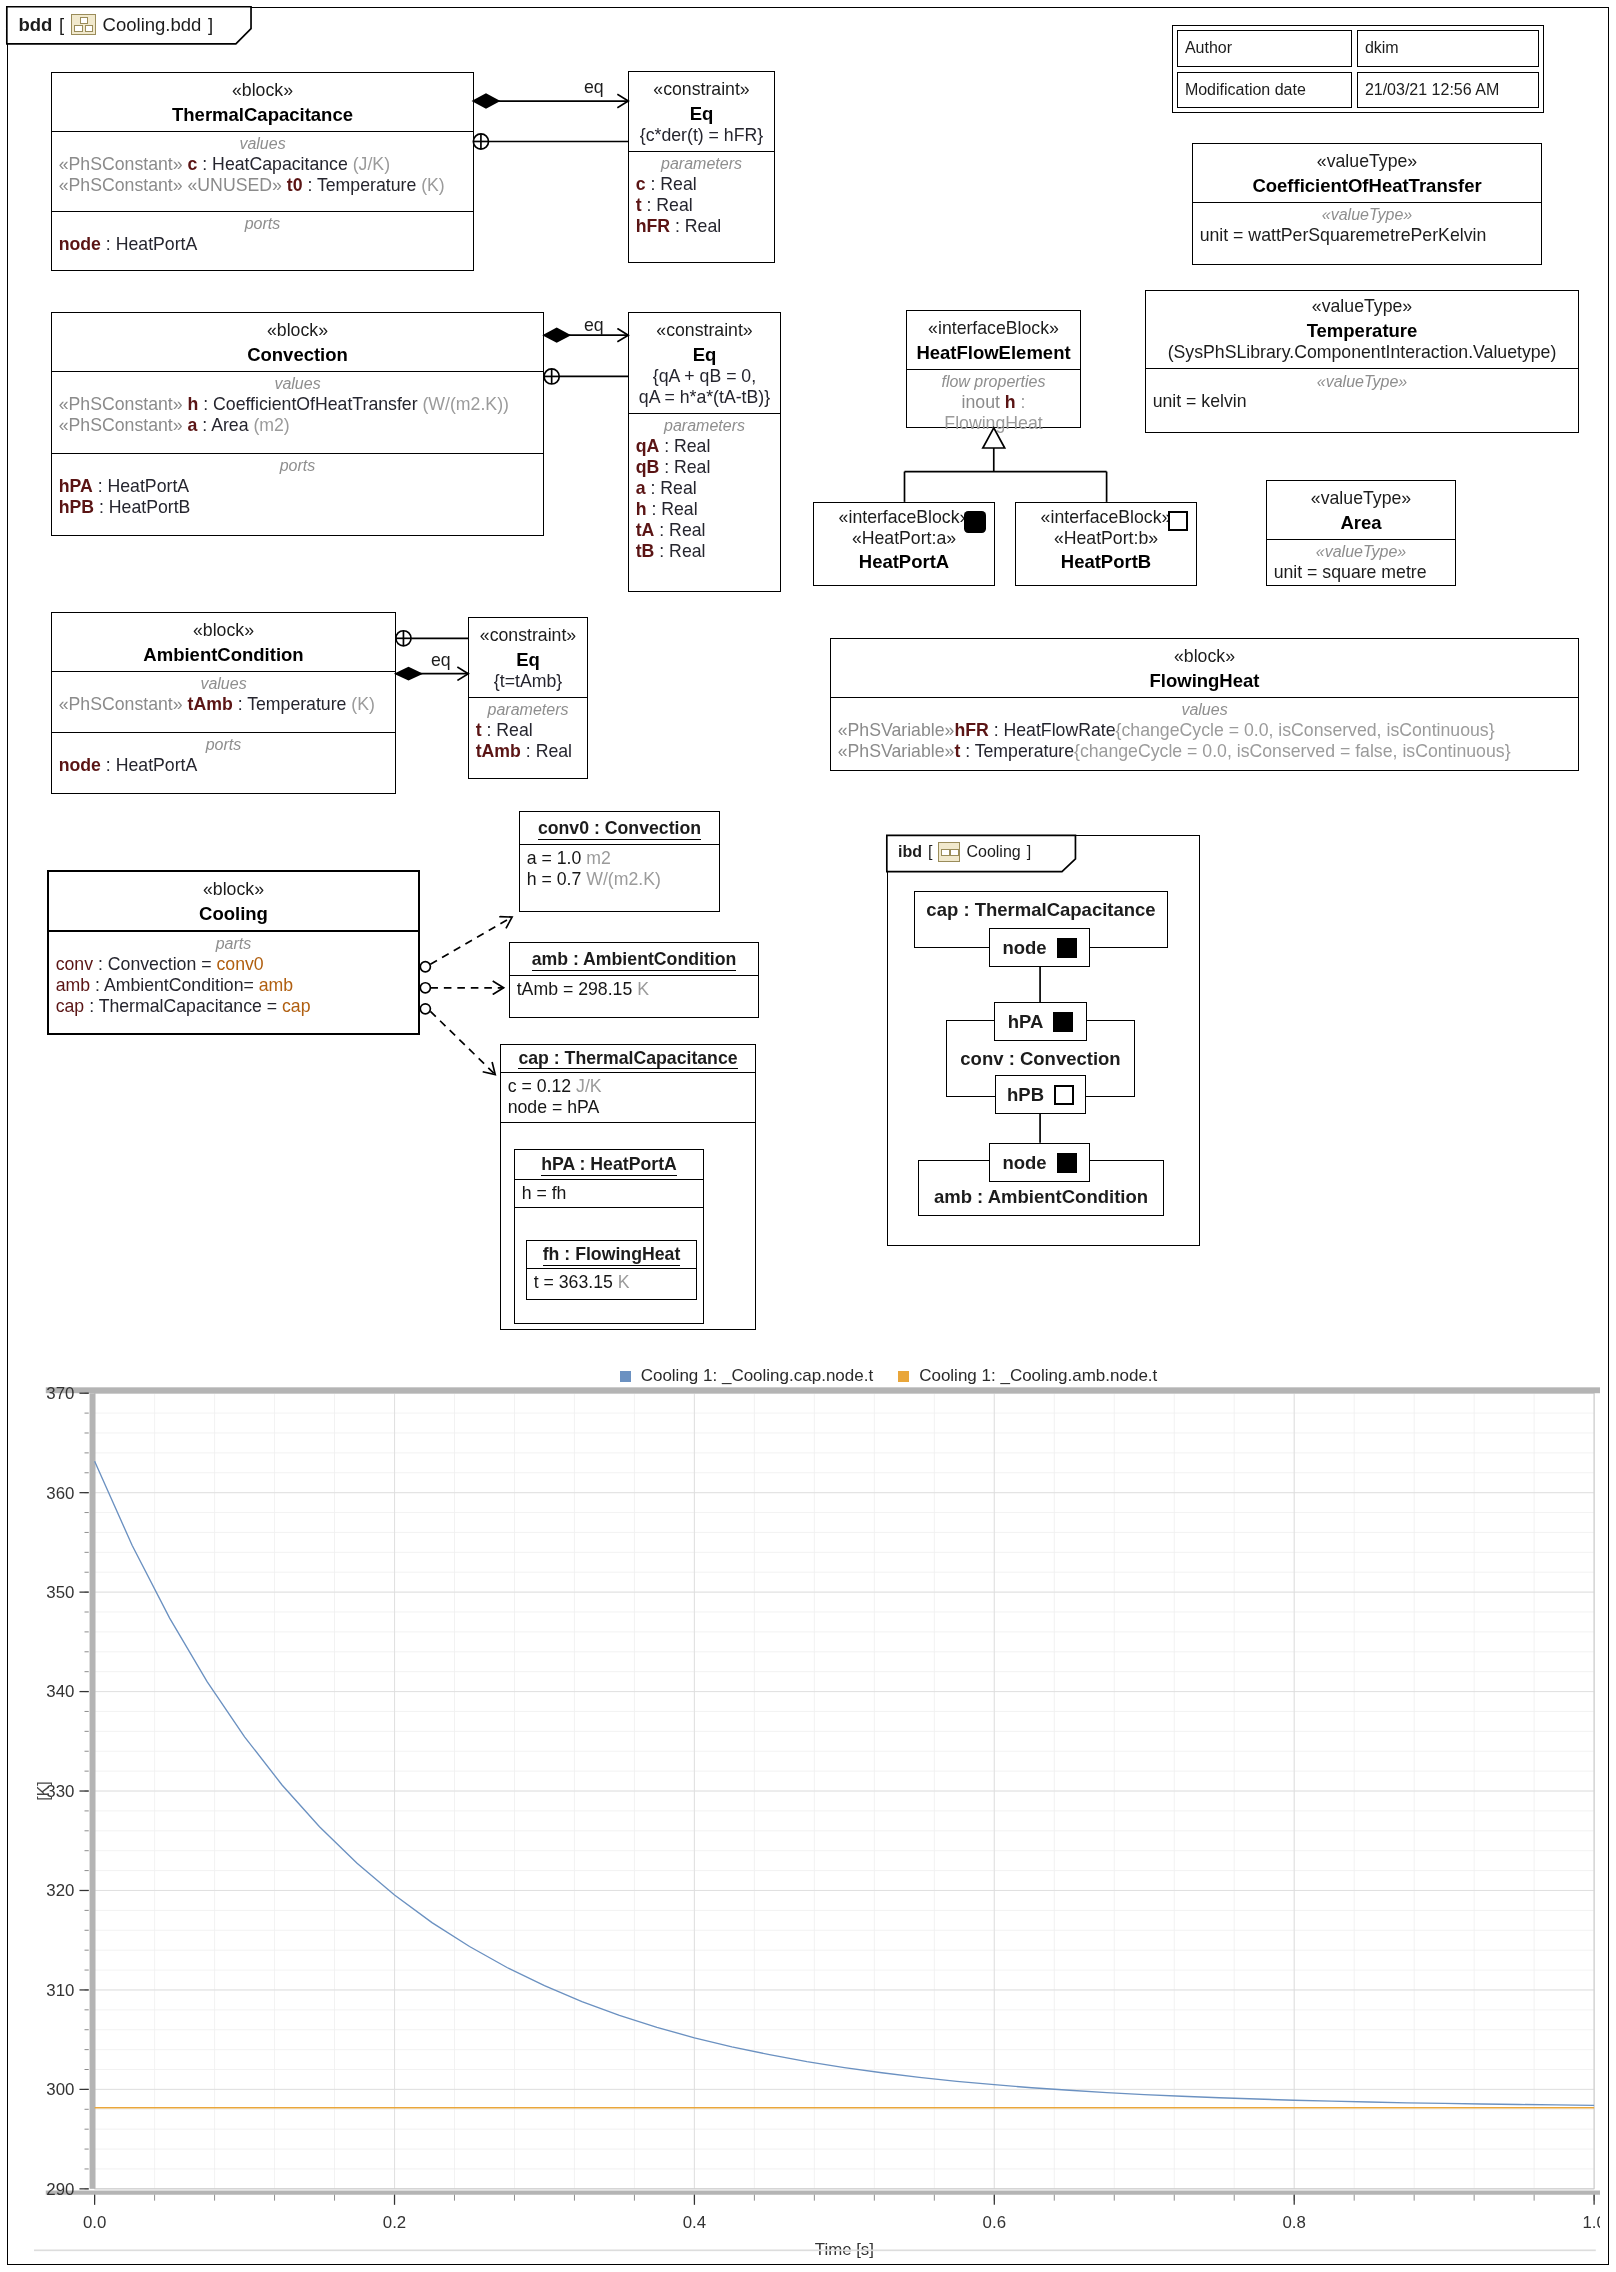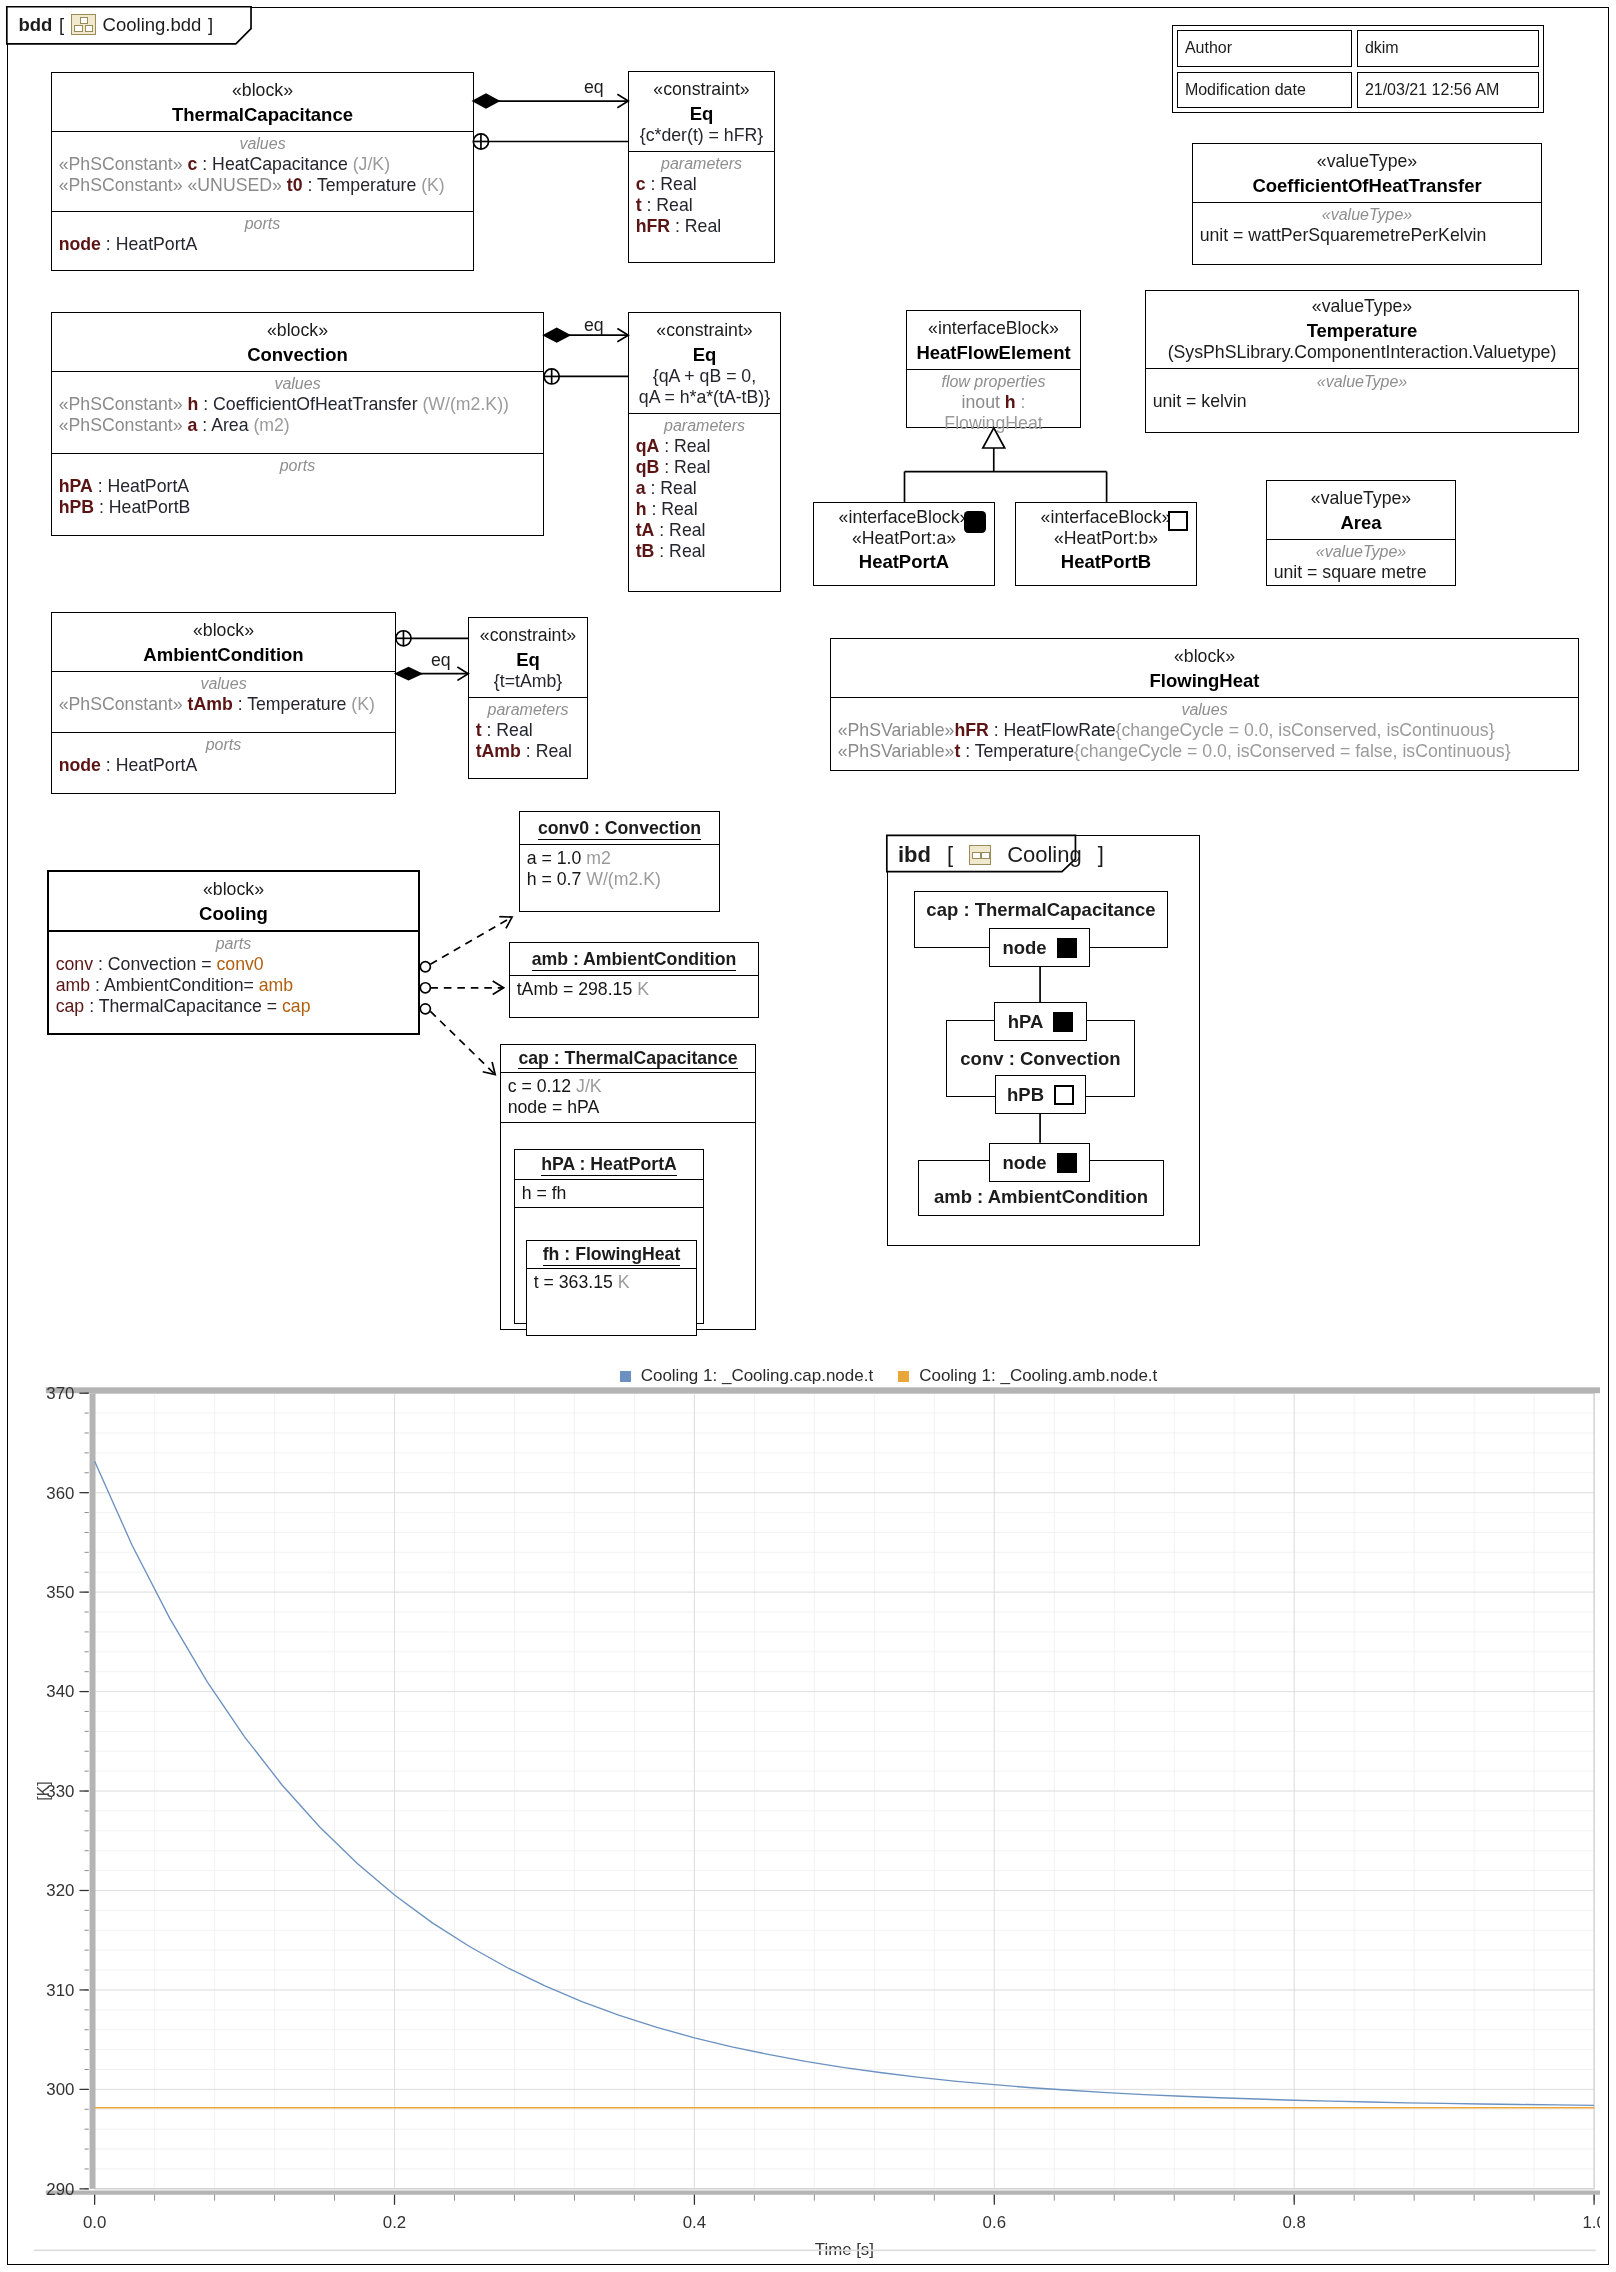--- a/index.html
+++ b/index.html
@@ -354,29 +354,29 @@
   </div>
 
   <div class="box" style="left:514px;top:1149px;width:190px;height:175px;z-index:15;">
     <div class="inst-title" style="padding:4.2px 3.4px 3.4px 3.4px;"><span>hPA : HeatPortA</span></div>
     <div class="box-sec" style="flex:0 0 auto;">
       <div class="line"><span class="iv">h = fh</span><span class="un"></span></div>
     </div>
     <div class="box-sec" style="flex:1 1 auto;"></div>
   </div>
 
-  <div class="box" style="left:526px;top:1240px;width:171px;height:96px;z-index:18;">
+  <div class="box" style="left:526px;top:1240px;width:171px;height:60px;z-index:18;">
     <div class="inst-title" style="padding:3.4px 3.4px 2.5px 3.4px;"><span>fh : FlowingHeat</span></div>
     <div class="box-sec">
       <div class="line"><span class="iv">t = 363.15 </span><span class="un">K</span></div>
     </div>
   </div>
 
   <div id="ibd-frame"></div>
-  <div class="tab-text" style="left:898px;top:842px;font-size:22px;gap:16px;">
+  <div class="tab-text" style="left:898px;top:842px;font-size:16px;gap:6px;">
     <span class="tab-kind">ibd</span>
     <span>[</span>
     <span class="diagram-icon" style="width:22px;height:20px;">
         <i style="left:1.7px;top:5.9px;"></i>
         <i style="left:11px;top:5.9px;"></i>
       </span>
     <span>Cooling</span>
     <span>]</span>
   </div>
 

